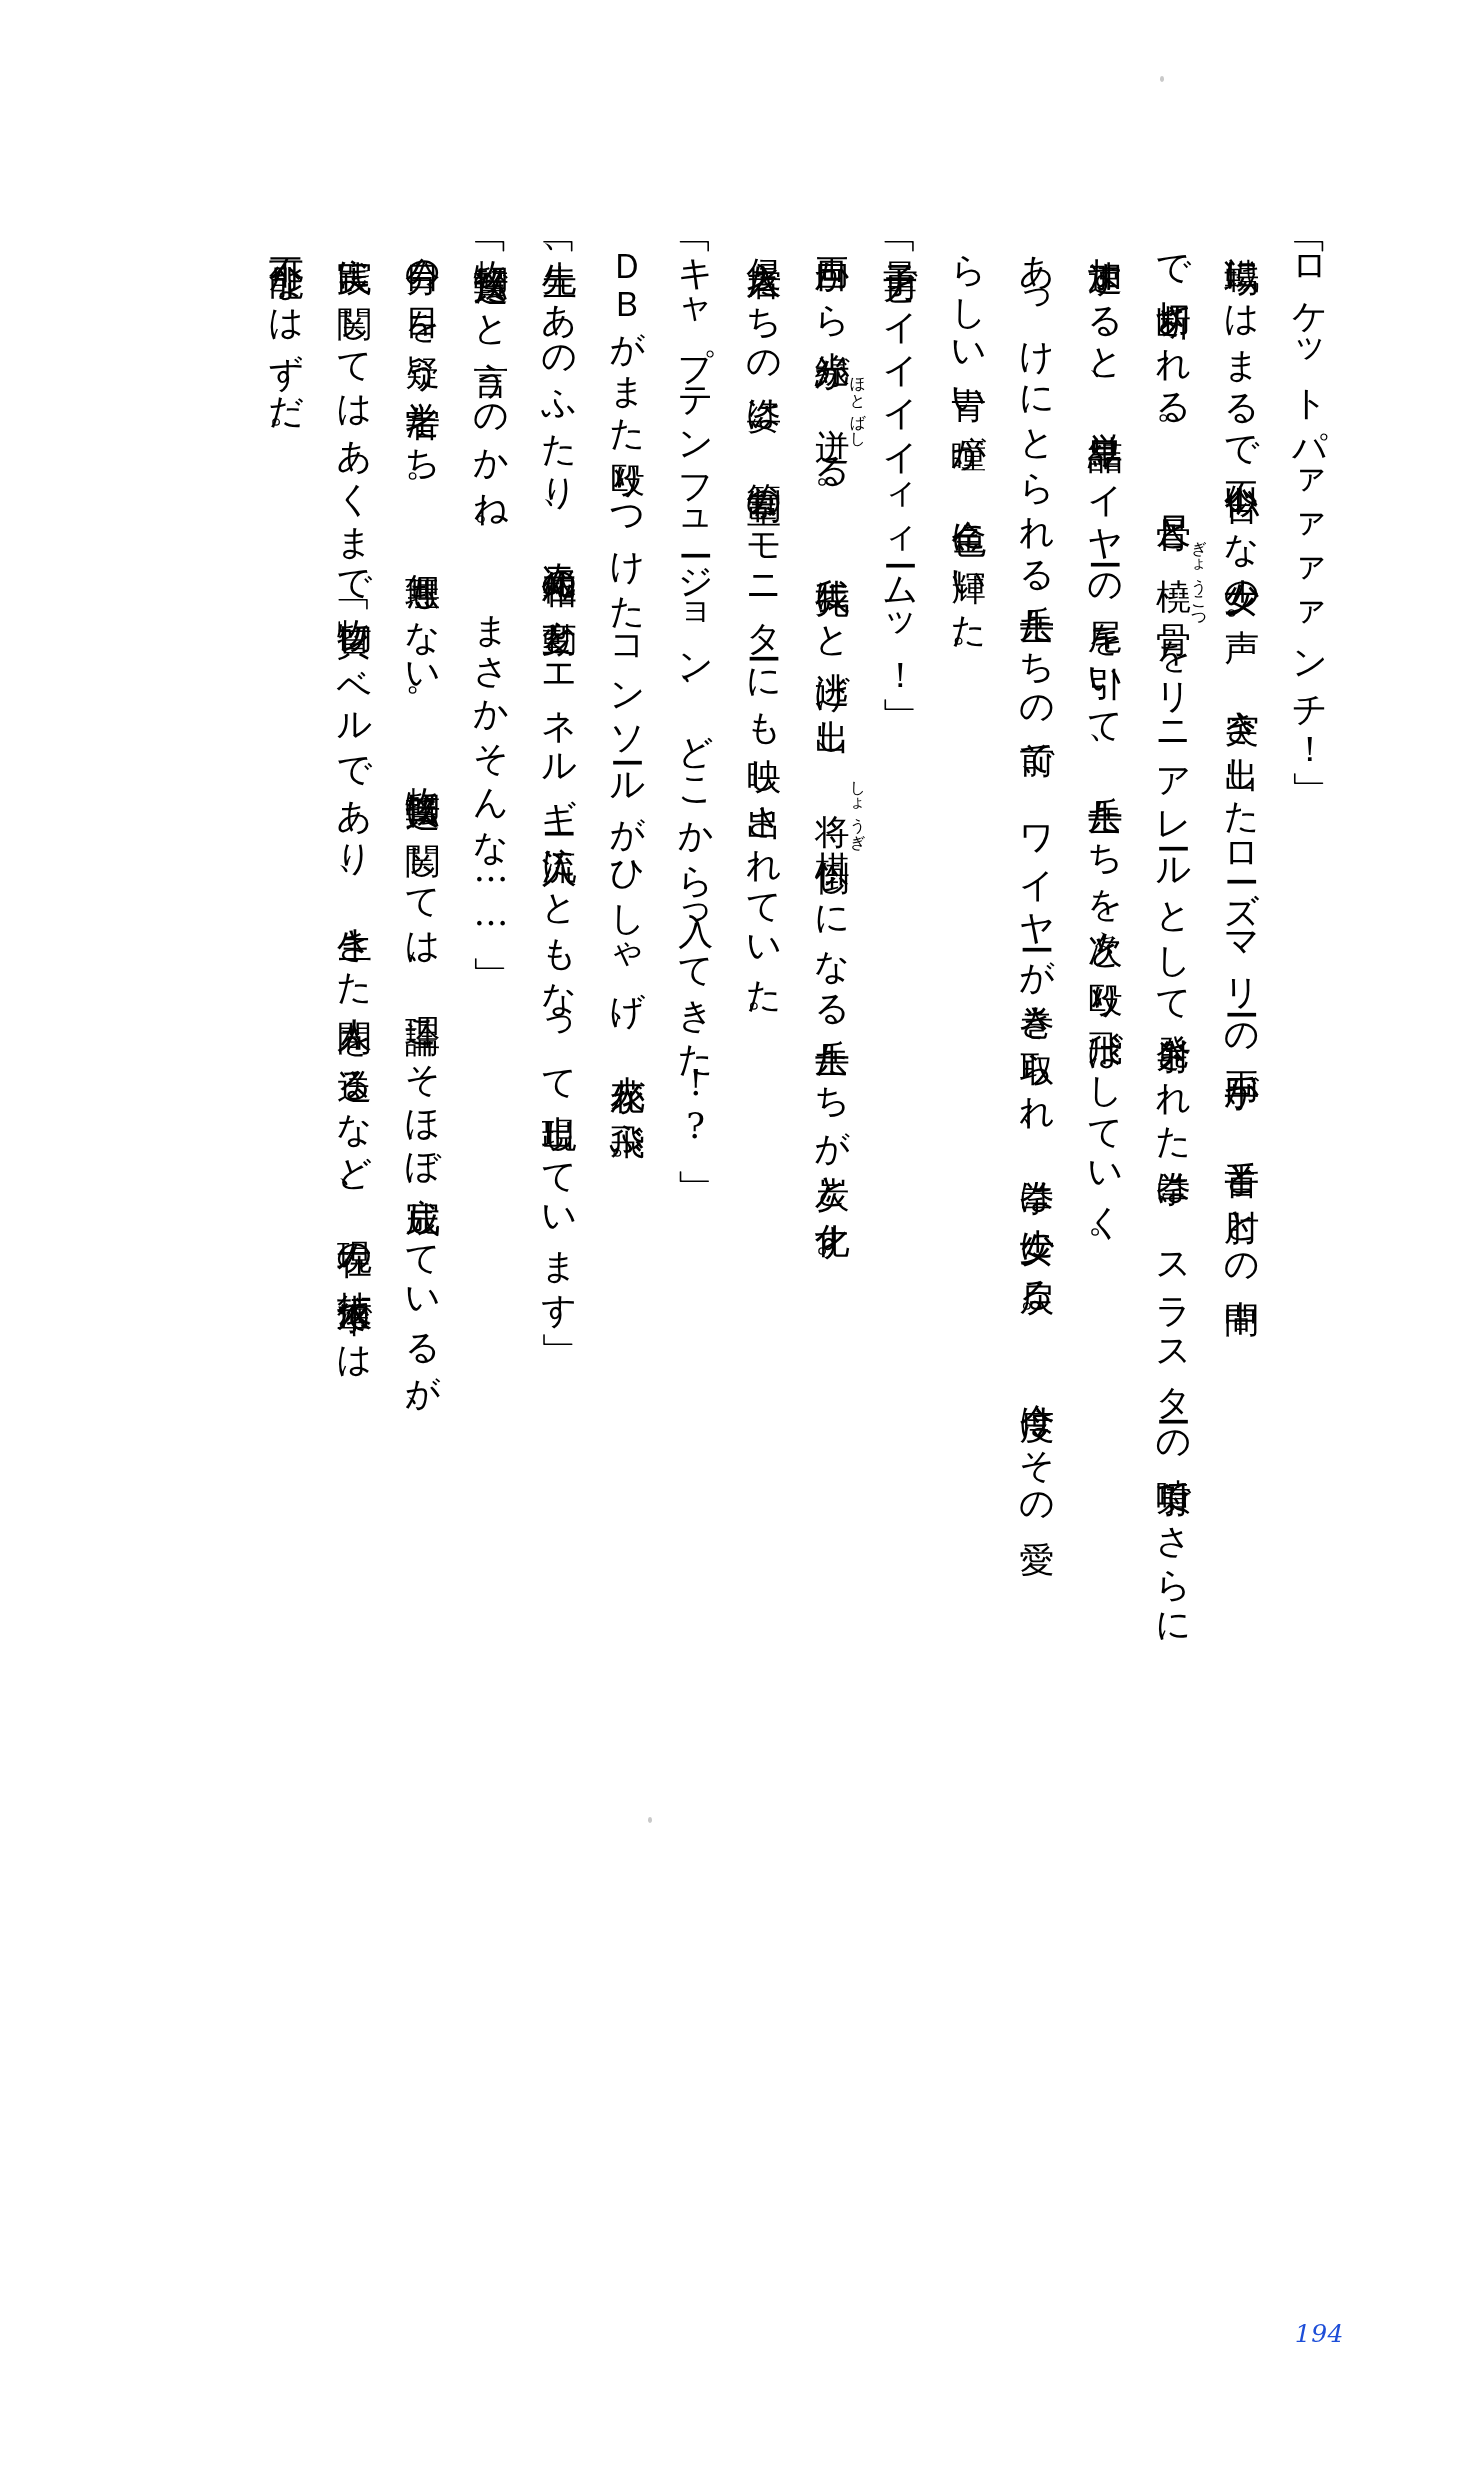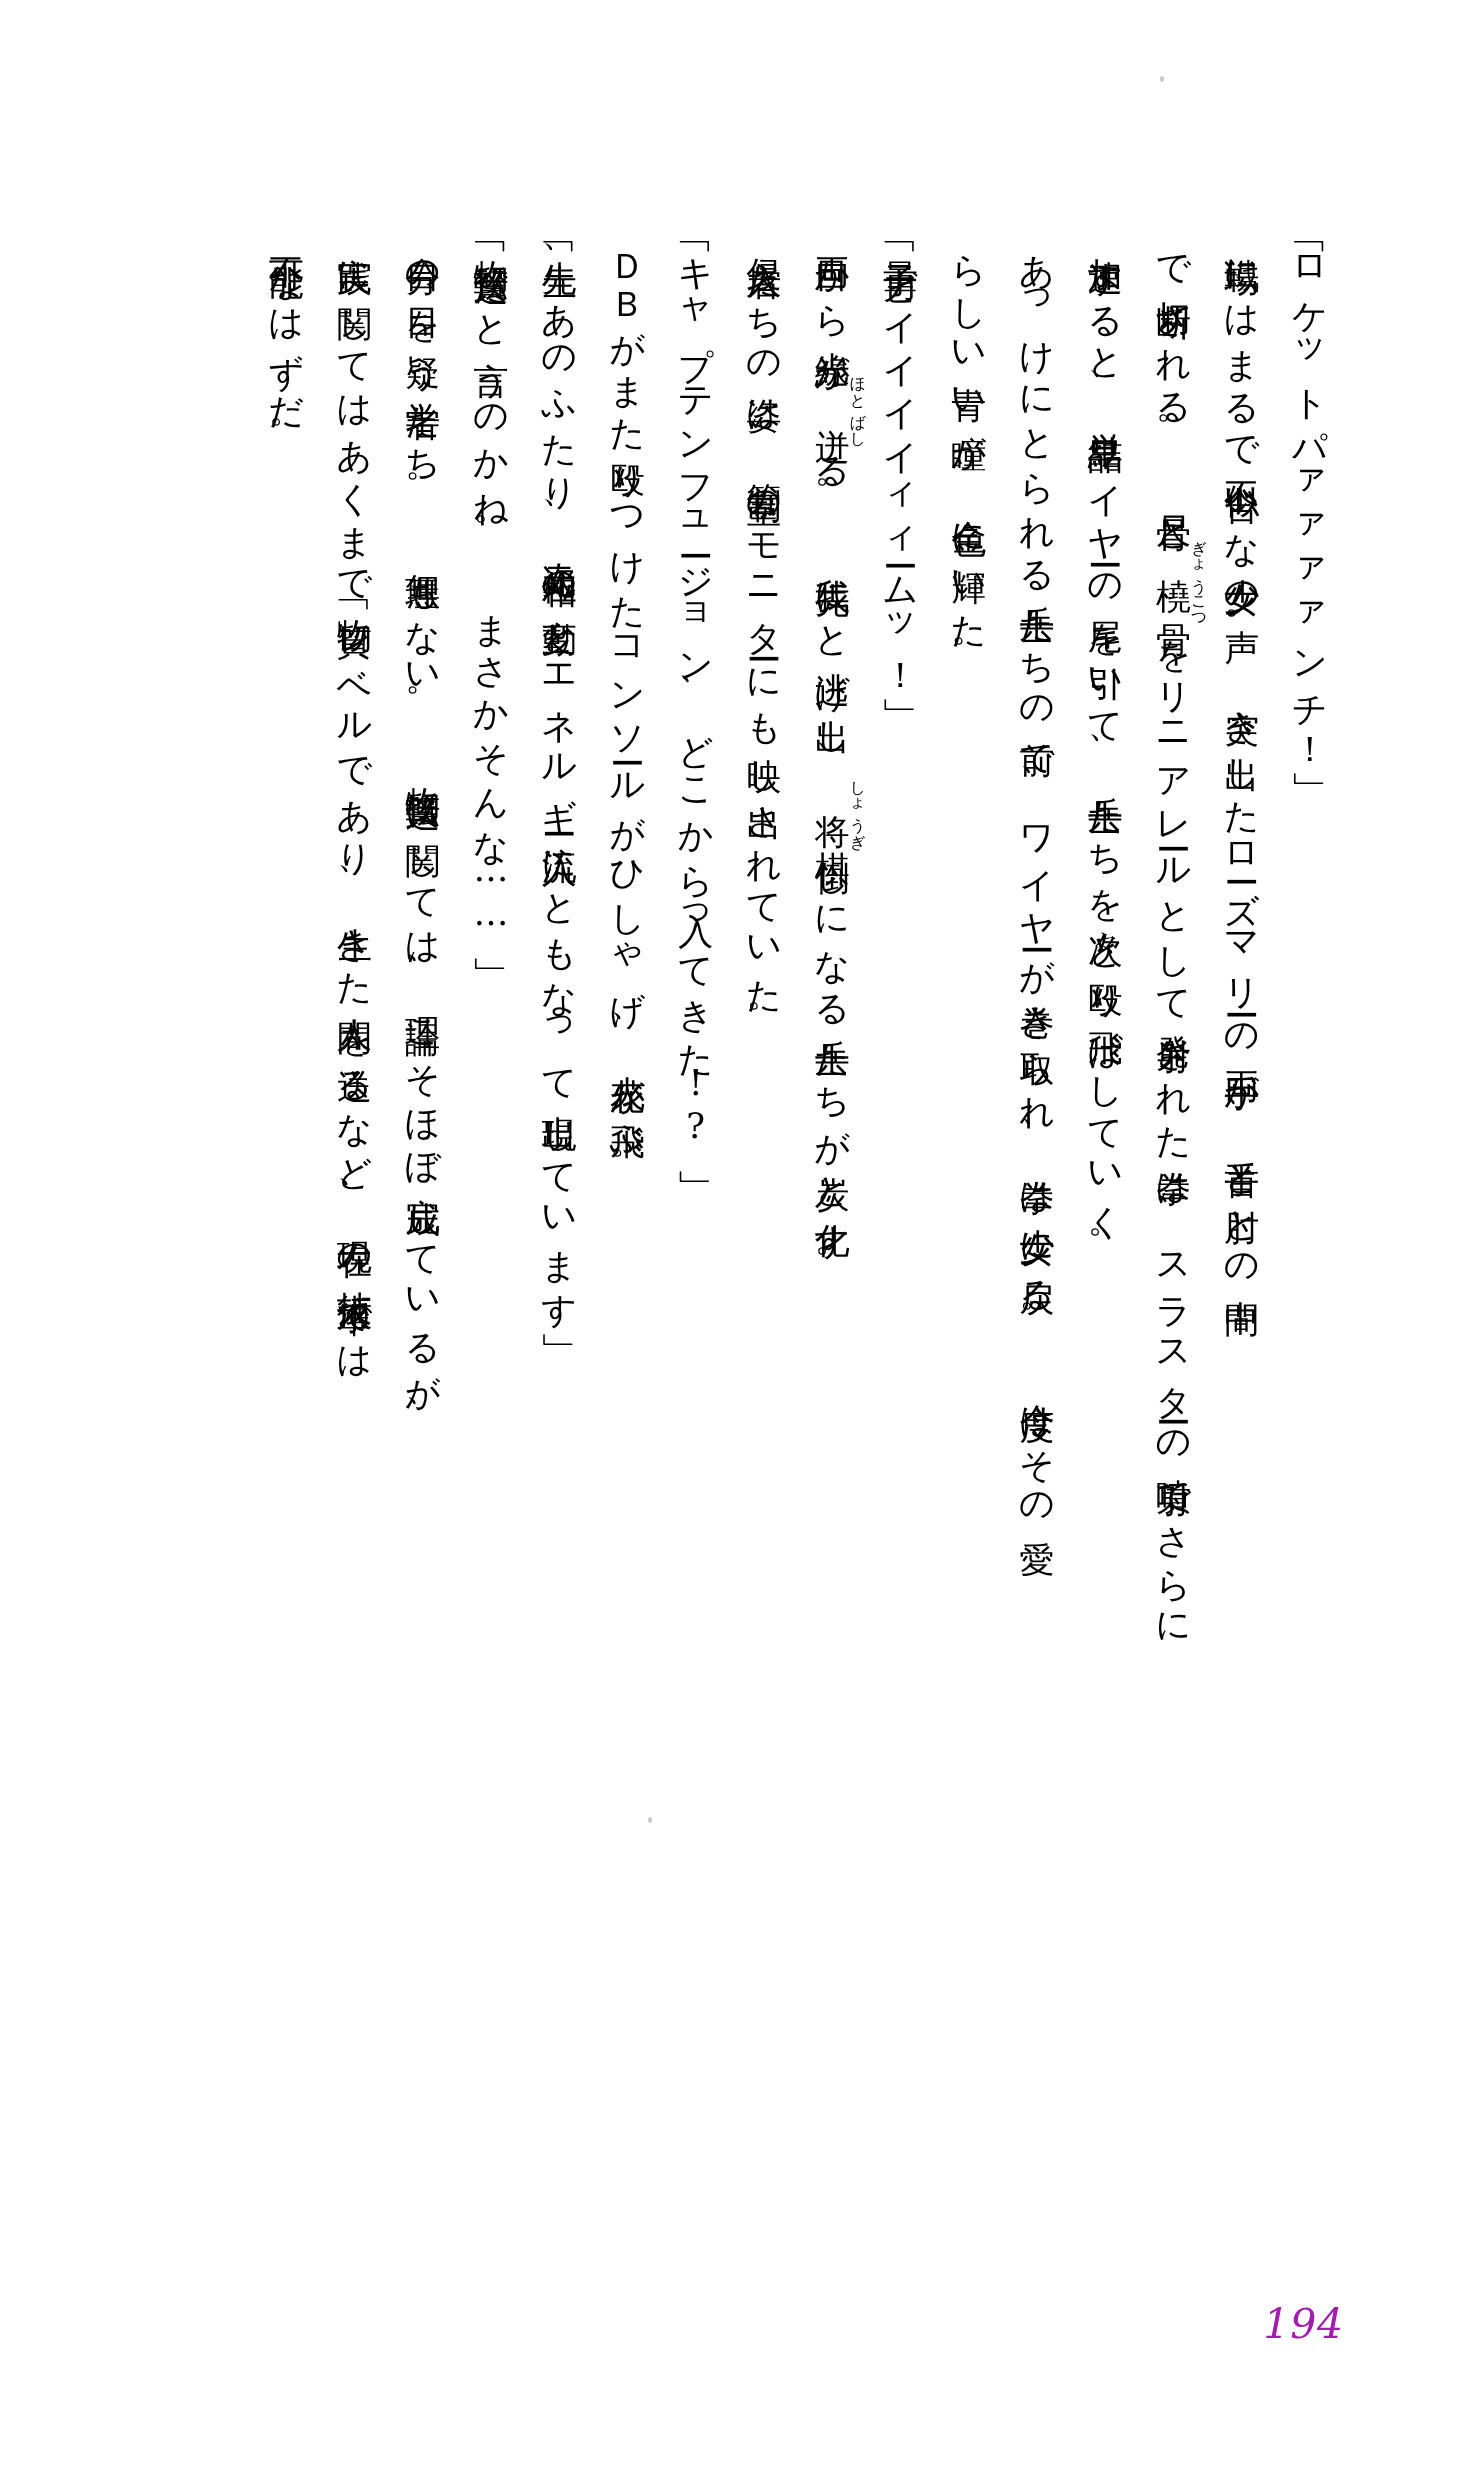--- a/index.html
+++ b/index.html
@@ -57,22 +57,22 @@
     line-height: 1;
     font-family: "DejaVu Serif", "Liberation Serif", serif;
   }
 
   .page-number {
     position: absolute;
     right: 137px;
     bottom: 139px;
     font-family: "DejaVu Serif", "Liberation Serif", serif;
     font-style: italic;
-    font-size: 41px;
-    color: #a21caf;
+    font-size: 25px;
+    color: #1d4ed8;
     letter-spacing: 0.02em;
   }
 
   .speck {
     position: absolute;
     width: 3.7px;
     height: 5.6px;
     background: #c9c9c9;
     border-radius: 50%;
   }

